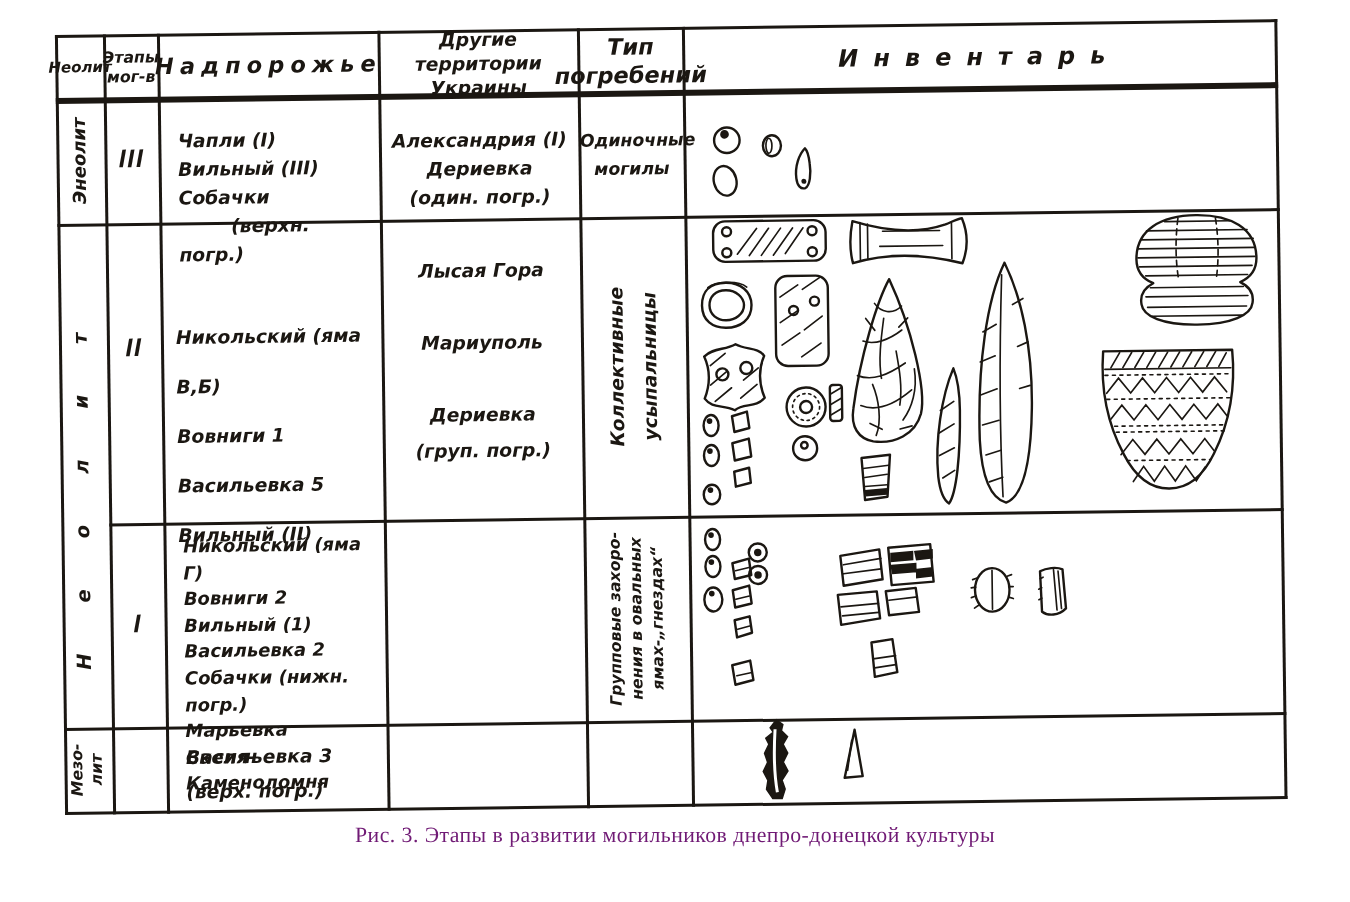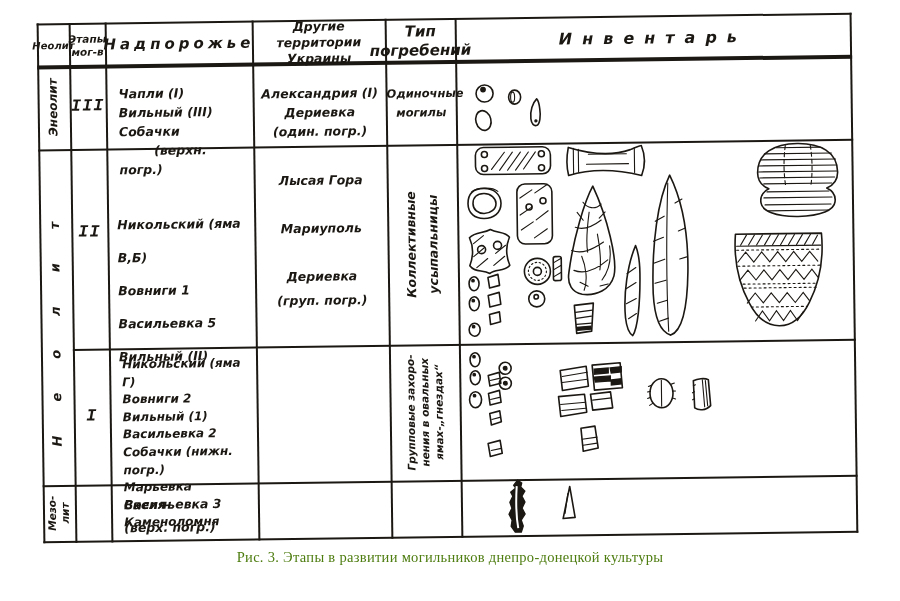--- a/index.html
+++ b/index.html
@@ -6,23 +6,23 @@
   html,body{margin:0;padding:0;background:#fff;}
   .page{position:relative;width:900px;height:601px;background:var(--paper);overflow:hidden;
         font-family:"DejaVu Sans",sans-serif;color:var(--ink);}
   .tbl{position:absolute;left:0;top:0;width:900px;height:601px;transform:rotate(-0.75deg);transform-origin:450px 280px;}
   .vl,.hl{position:absolute;background:var(--ink);}
   .vl{width:2px;}
   .hl{height:2px;}
   .cell{position:absolute;color:var(--ink);font-style:italic;font-weight:bold;white-space:pre-wrap;line-height:1.45;}
   .ctr{display:flex;align-items:center;justify-content:center;text-align:center;}
   .rot{transform:translate(-50%,-50%) rotate(-90deg);white-space:pre;text-align:center;}
-  .serifnum{font-family:Liberation Mono, monospace;font-size:17px;letter-spacing:1px;}
+  .serifnum{font-family:Liberation Sans, sans-serif;font-size:17px;letter-spacing:1px;}
   .caption{position:absolute;left:0;top:549px;width:900px;text-align:center;
-           font-family:"Liberation Serif",serif;font-size:14.5px;color:#4d7c0f;letter-spacing:.3px;}
+           font-family:"Liberation Serif",serif;font-size:14.5px;color:#701a75;letter-spacing:.3px;}
   svg{position:absolute;overflow:visible;}
   .s{stroke:var(--ink);stroke-width:1.6;fill:none;stroke-linecap:round;stroke-linejoin:round;}
   .sf{stroke:var(--ink);stroke-width:1.4;fill:var(--ink);}
   .th{stroke:var(--ink);stroke-width:1.1;fill:none;stroke-linecap:round;}
 </style>
 </head>
 <body>
 
 <div class="page">
   <div class="tbl">

